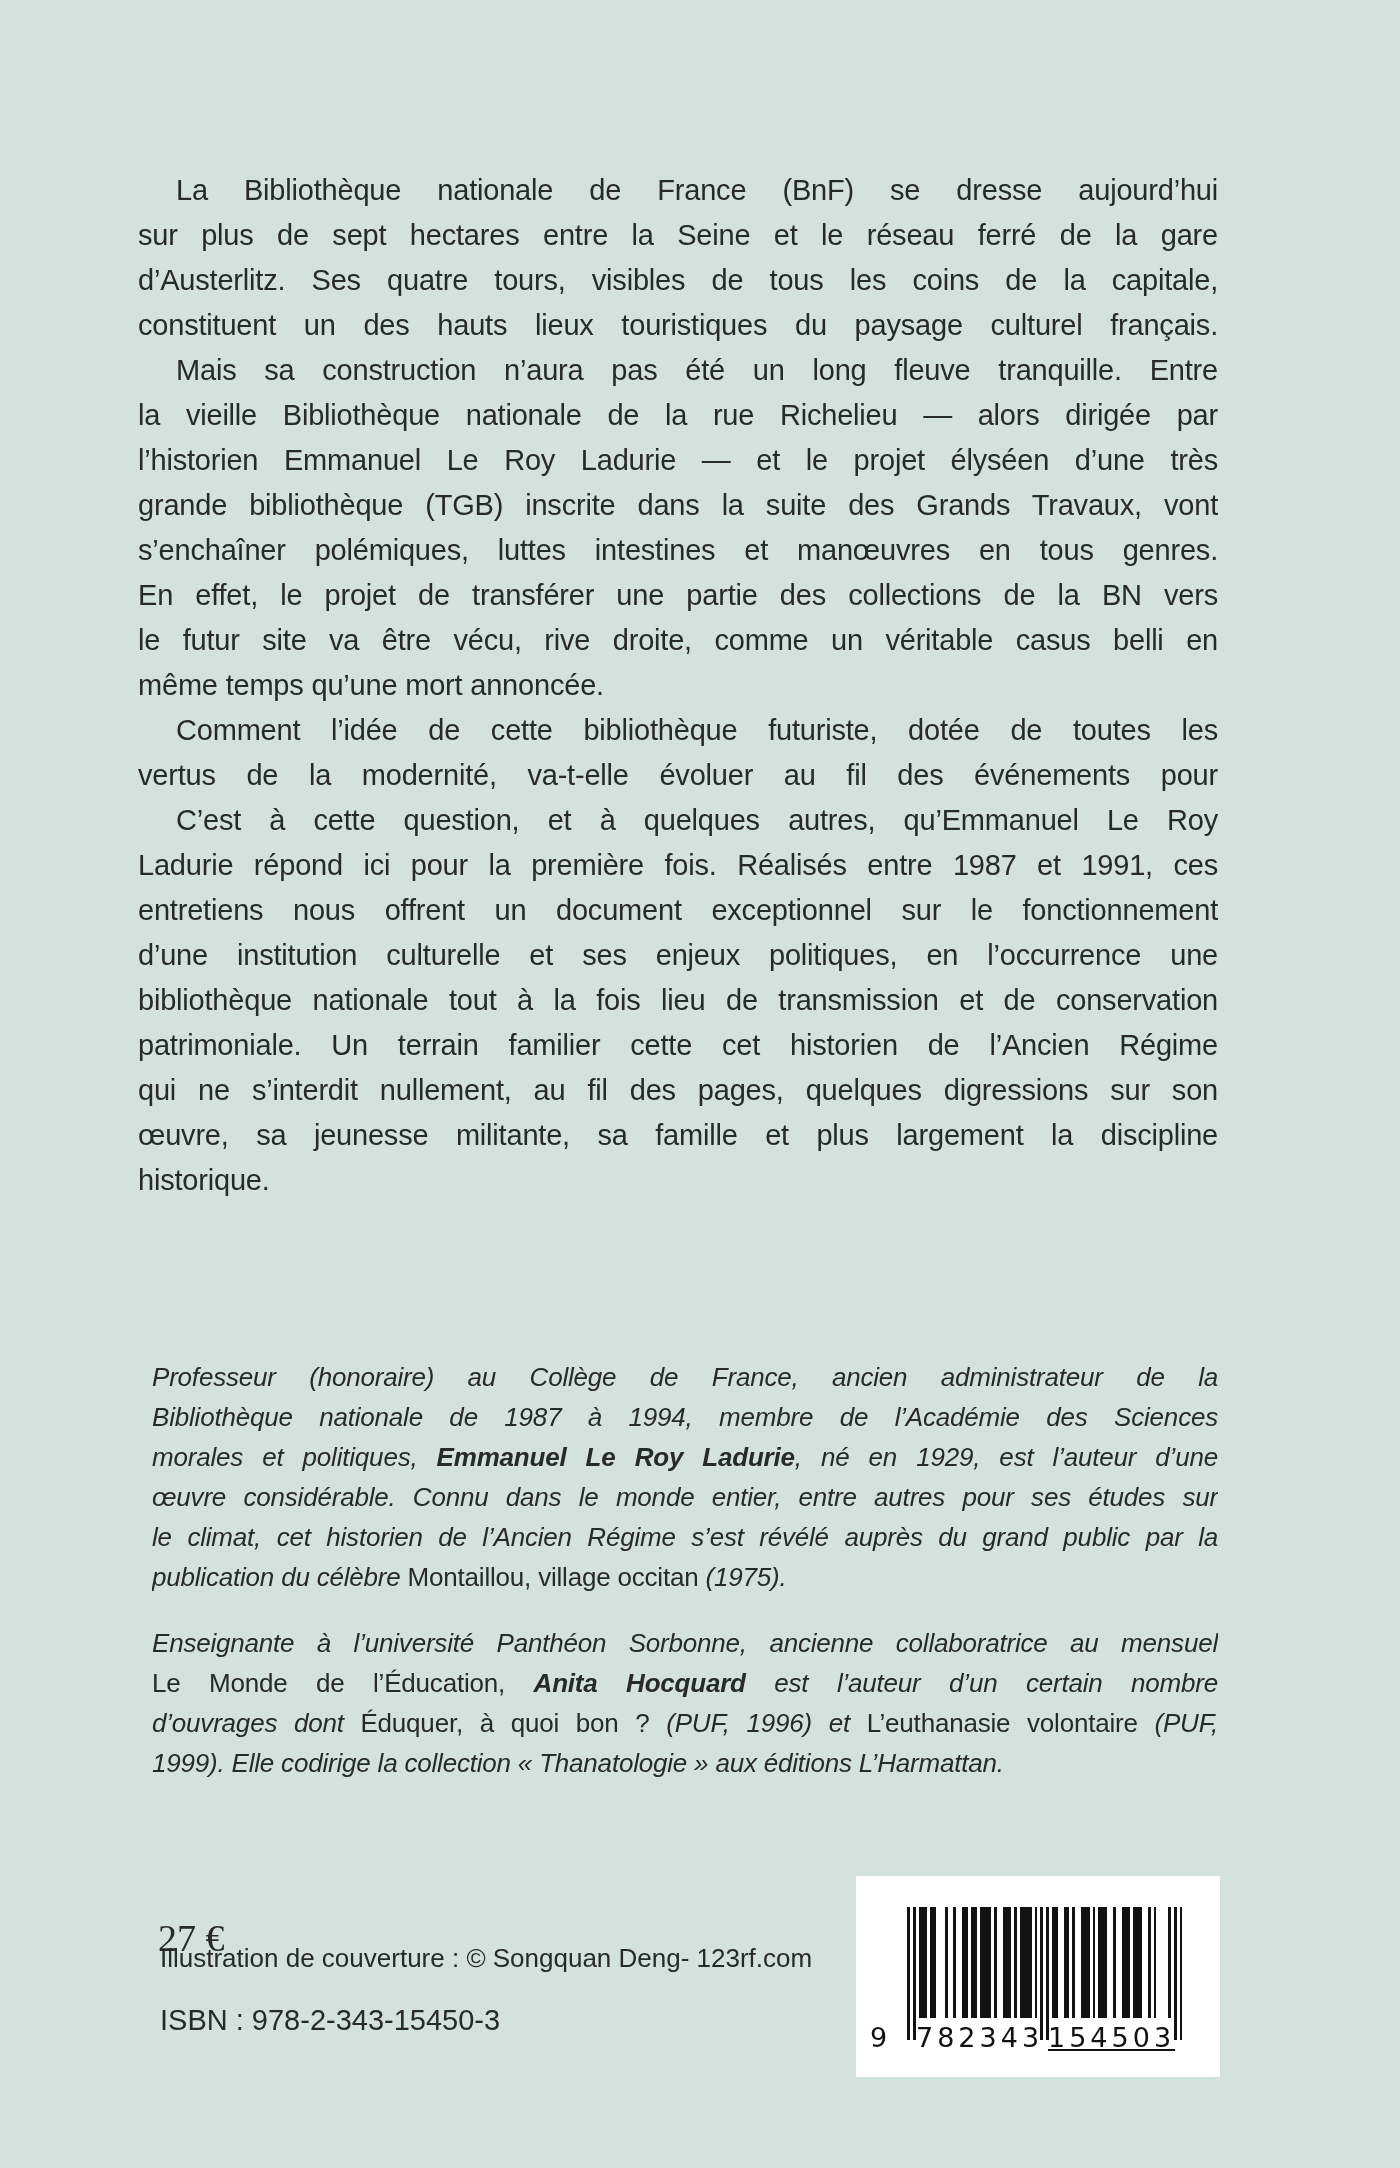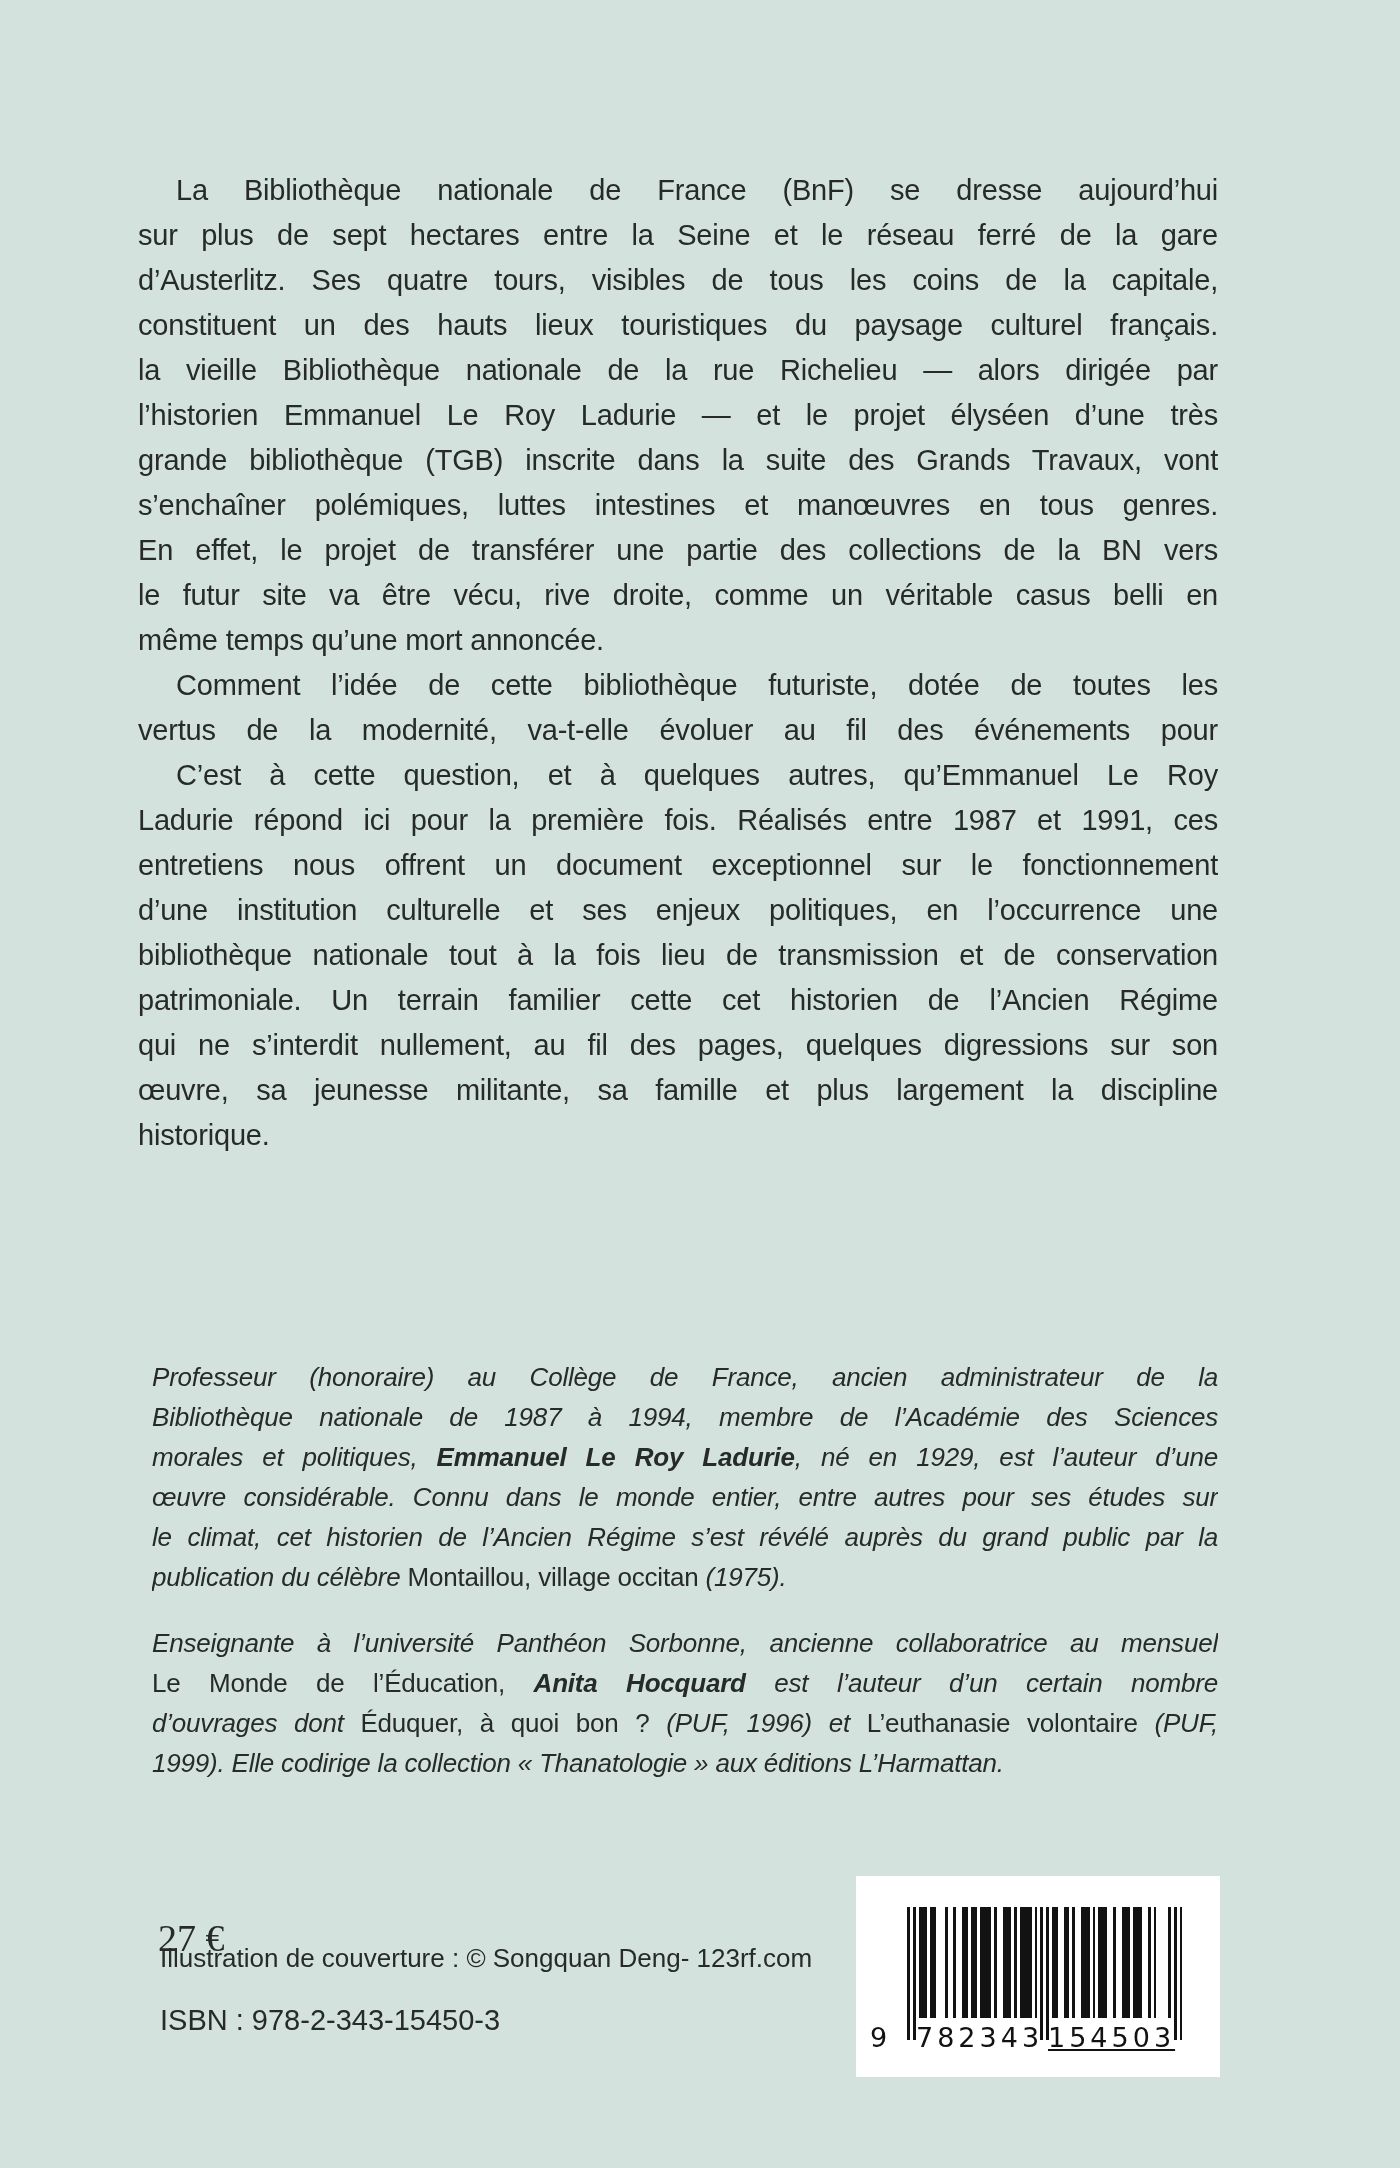--- a/index.html
+++ b/index.html
@@ -45,20 +45,21 @@
 </head>
 <body>
 
 <div class="page">
 
   <div class="synopsis">
       <div class="tline j ind"><span>La Bibliothèque nationale de France (BnF) se dresse aujourd’hui</span></div>
       <div class="tline j"><span>sur plus de sept hectares entre la Seine et le réseau ferré de la gare</span></div>
       <div class="tline j"><span>d’Austerlitz. Ses quatre tours, visibles de tous les coins de la capitale,</span></div>
       <div class="tline j"><span>constituent un des hauts lieux touristiques du paysage culturel français.</span></div>
+      <div class="tline j ind"><span>Mais sa construction n’aura pas été un long fleuve tranquille. Entre</span></div>
       <div class="tline j"><span>la vieille Bibliothèque nationale de la rue Richelieu — alors dirigée par</span></div>
       <div class="tline j"><span>l’historien Emmanuel Le Roy Ladurie — et le projet élyséen d’une très</span></div>
       <div class="tline j"><span>grande bibliothèque (TGB) inscrite dans la suite des Grands Travaux, vont</span></div>
       <div class="tline j"><span>s’enchaîner polémiques, luttes intestines et manœuvres en tous genres.</span></div>
       <div class="tline j"><span>En effet, le projet de transférer une partie des collections de la BN vers</span></div>
       <div class="tline j"><span>le futur site va être vécu, rive droite, comme un véritable casus belli en</span></div>
       <div class="tline"><span>même temps qu’une mort annoncée.</span></div>
       <div class="tline j ind"><span>Comment l’idée de cette bibliothèque futuriste, dotée de toutes les</span></div>
       <div class="tline j"><span>vertus de la modernité, va-t-elle évoluer au fil des événements pour</span></div>
       <div class="tline j ind"><span>C’est à cette question, et à quelques autres, qu’Emmanuel Le Roy</span></div>

